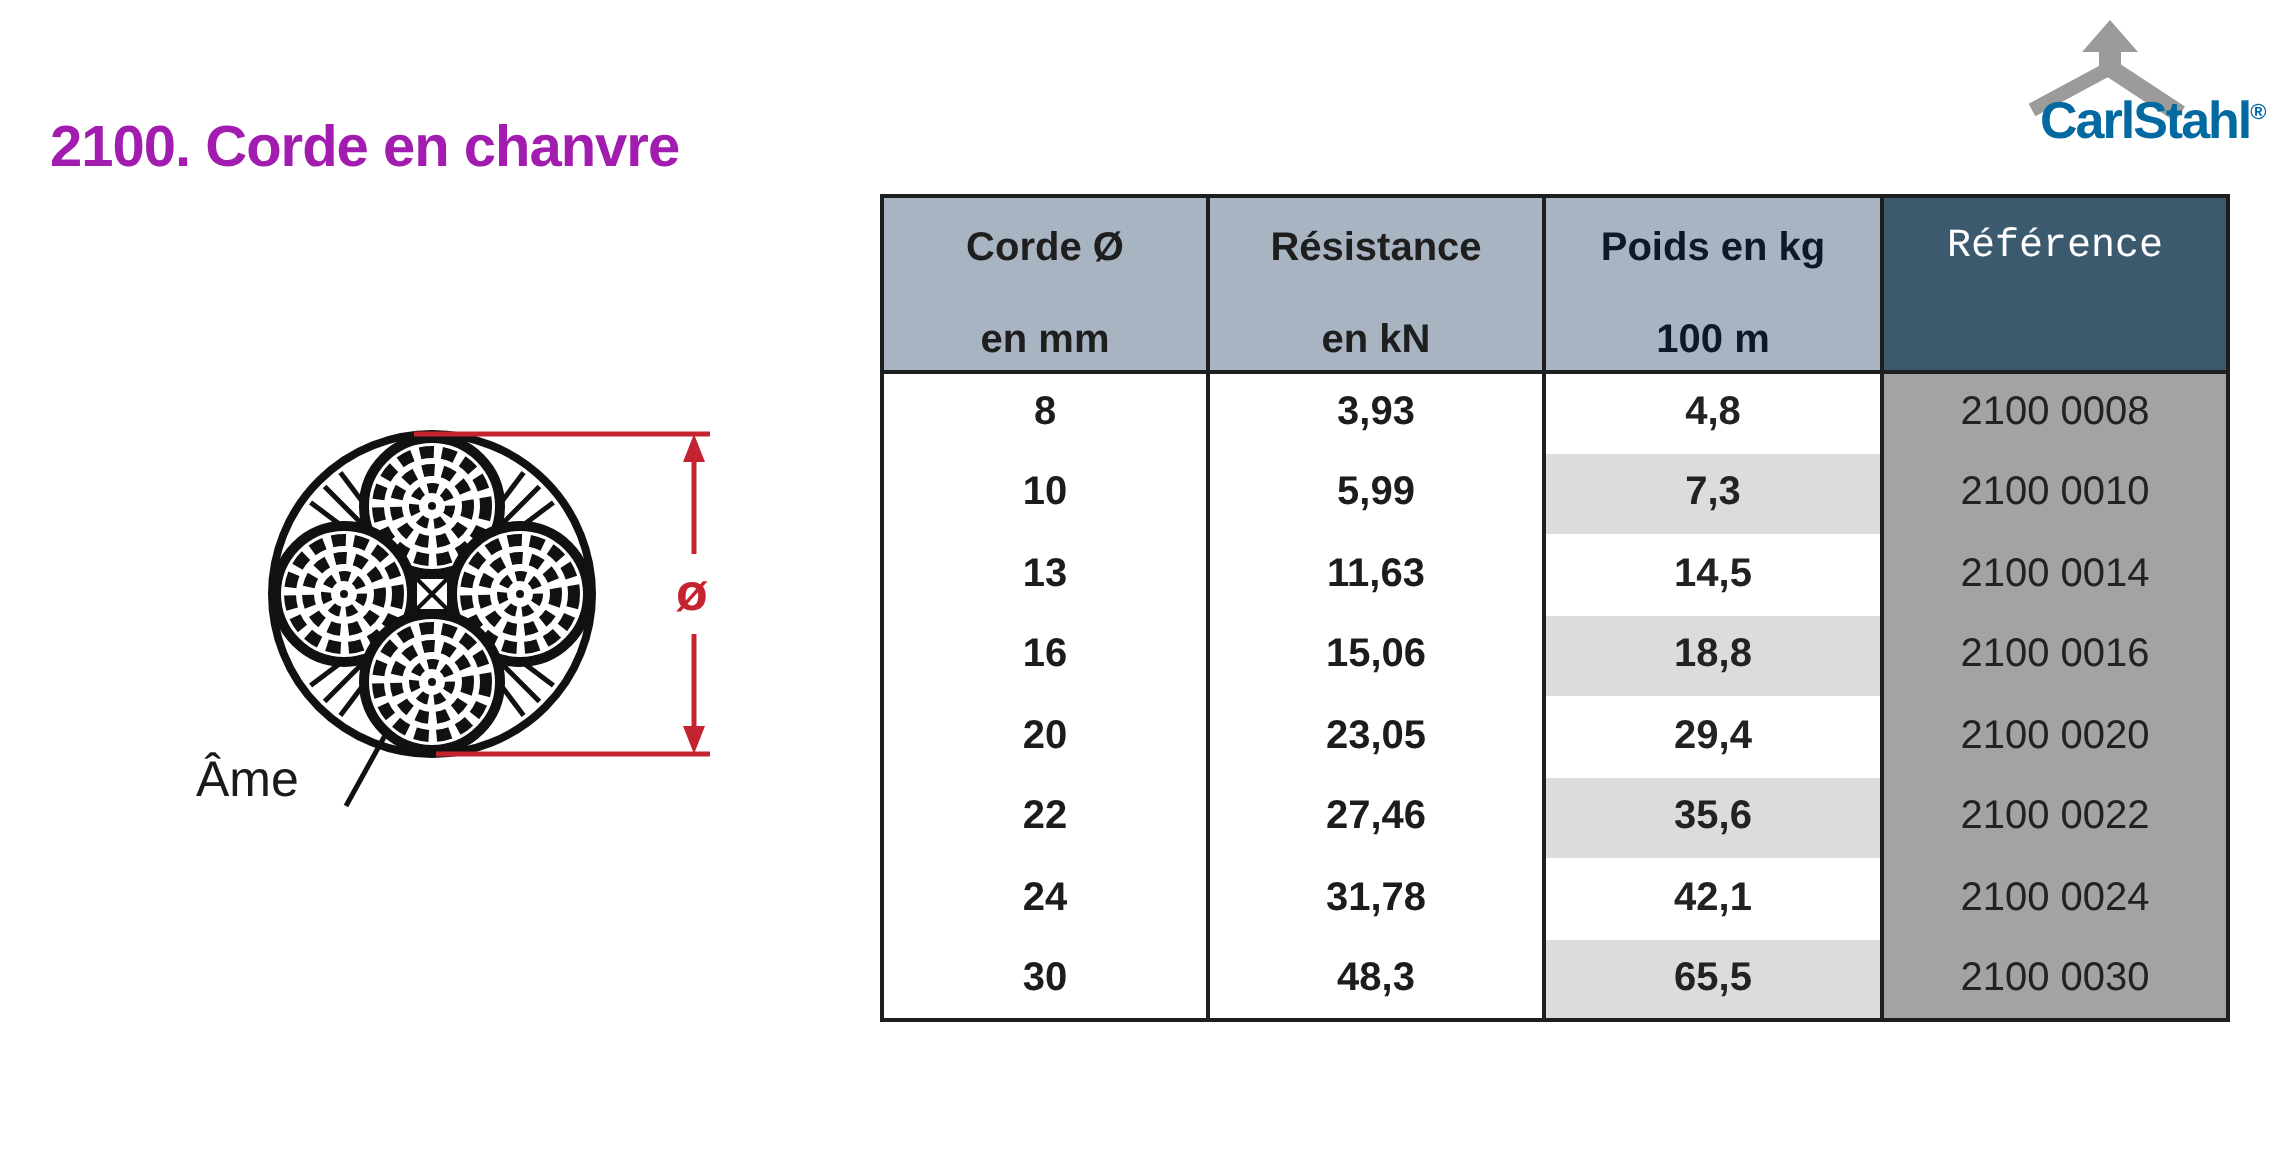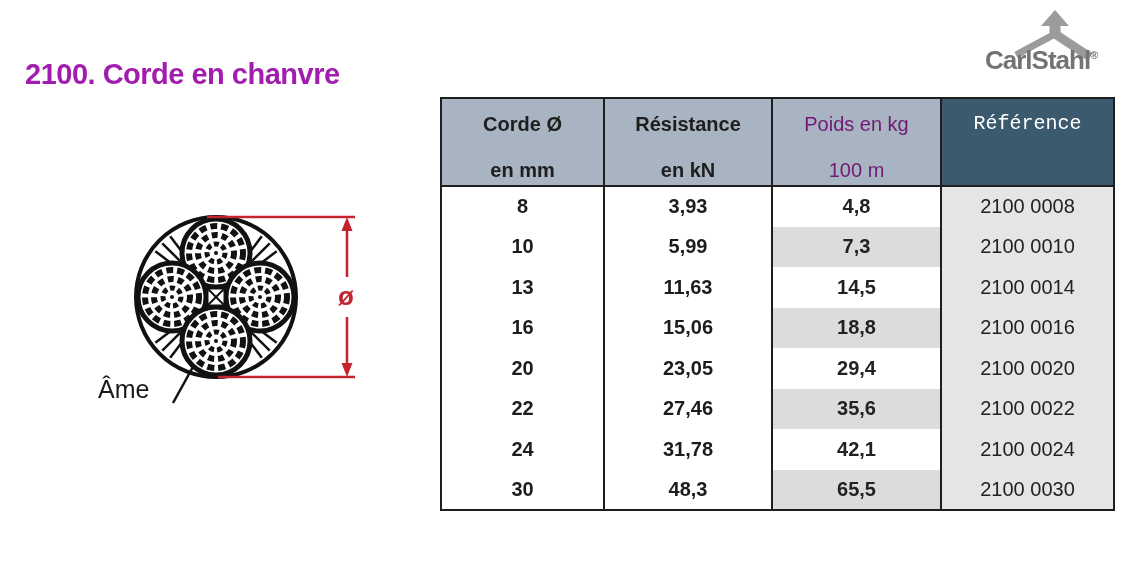--- a/index.html
+++ b/index.html
@@ -27,26 +27,26 @@
   
   .logo-arrow {
     position: absolute;
     left: 1013px;
     top: 9px;
     width: 95px;
     height: 50px;
   }
   .logo-text {
     position: absolute;
-    left: 985px;
+    left: 1020px;
     top: 45px;
     font-size: 26px;
     font-weight: bold;
     letter-spacing: -1px;
-    color: #737373;
+    color: #0369a1;
     white-space: nowrap;
   }
   .logo-text sup {
     font-size: 11px;
     font-weight: bold;
     vertical-align: super;
     letter-spacing: 0;
   }
 
   
@@ -84,37 +84,37 @@
     background: #a8b4c2;
     border-top: 2px solid #1e1e1e;
     border-bottom: 2px solid #1e1e1e;
     font-size: 20px;
     font-weight: bold;
     color: #1e1e1e;
     vertical-align: top;
   }
   .spec-table thead th .h-line1 { margin-top: 12px; line-height: 26px; }
   .spec-table thead th .h-line2 { margin-top: 20px; line-height: 26px; }
-  .spec-table thead th.th-weight { font-weight: normal; color: #701a75; }
+  .spec-table thead th.th-weight { font-weight: bold; color: #0f172a; }
   .spec-table thead th.th-ref {
     background: #3b5a6e;
     color: #ffffff;
     font-weight: normal;
     font-family: Liberation Mono, monospace;
   }
   .spec-table tbody td {
     height: 40.5px;
     font-size: 20px;
     color: #222;
     background: #ffffff;
   }
   .spec-table tbody td.cell-d,
   .spec-table tbody td.cell-r { font-weight: bold; color: #1c1c1c; }
   .spec-table tbody td.cell-p { font-weight: bold; }
-  .spec-table tbody td.cell-ref { background: #e5e5e5; font-weight: normal; }
+  .spec-table tbody td.cell-ref { background: #a3a3a3; font-weight: normal; }
   .spec-table tbody tr:nth-child(even) td.cell-p { background: #dcdcdc; }
   .spec-table tbody tr:last-child td { border-bottom: 2px solid #1e1e1e; }
 </style>
 </head>
 <body>
 
 <div class="page">
 
   <div class="title">2100. Corde en chanvre</div>
 

